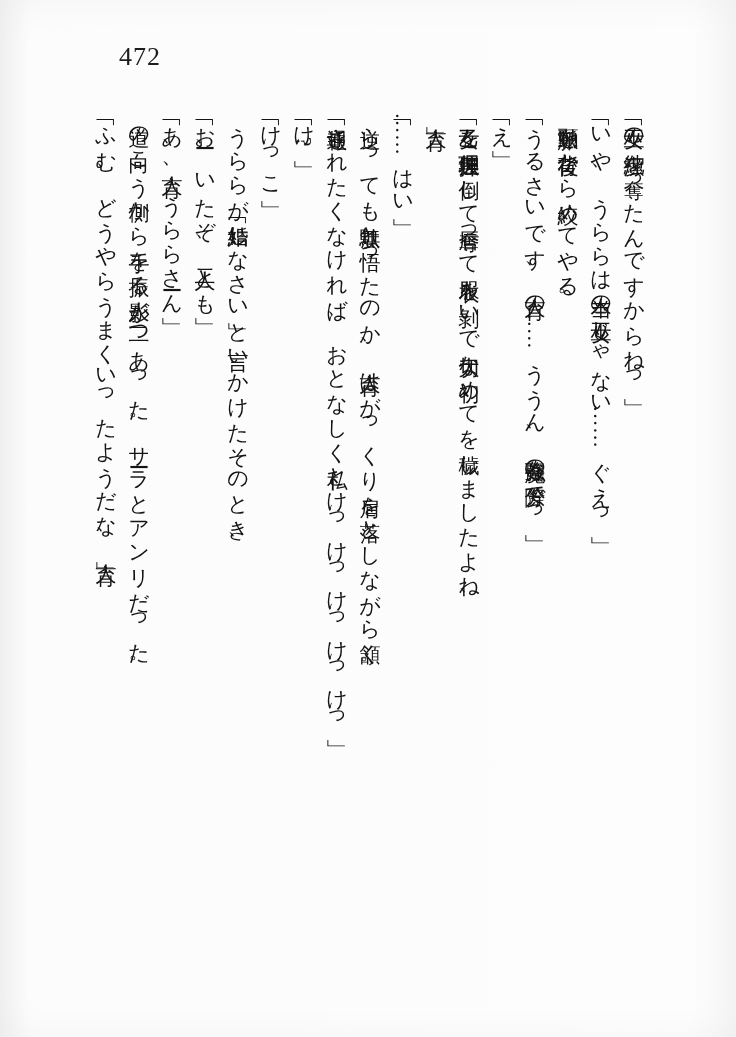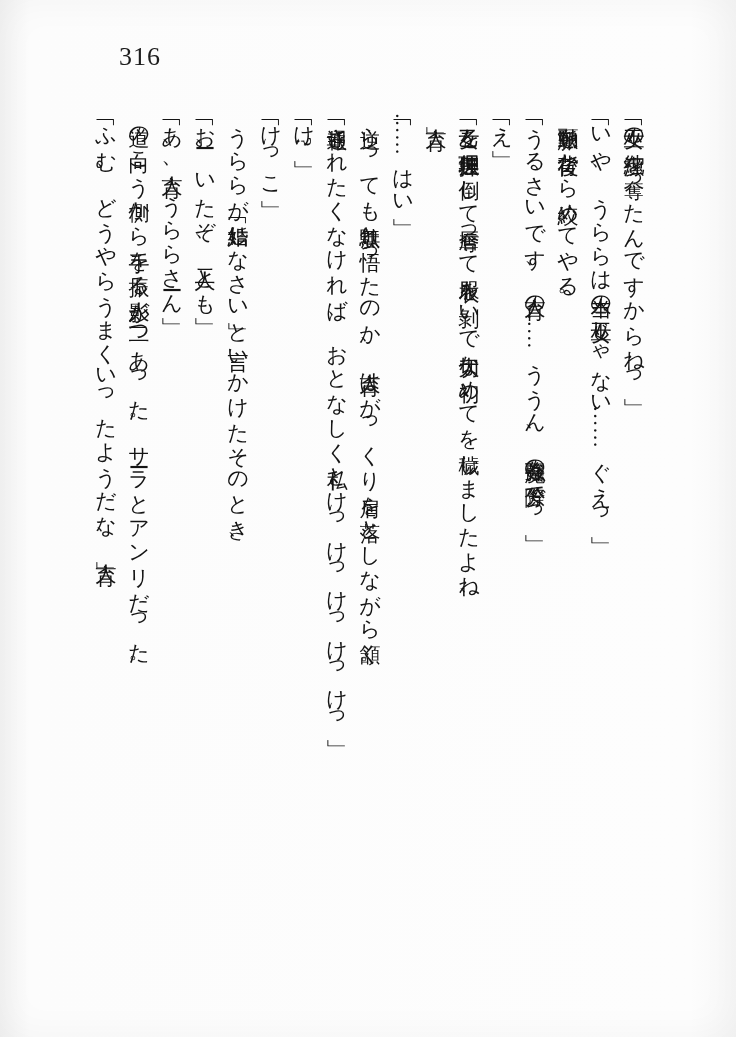--- a/index.html
+++ b/index.html
@@ -45,21 +45,21 @@
   .text-block p {
     margin: 0;
     padding: 0;
     white-space: nowrap; 
   }
 </style>
 </head>
 <body>
 
 <div class="page">
-  <div class="page-number">316</div>
+  <div class="page-number">472</div>
 
   <div class="text-block">
     <p>「巫女の純潔を奪ったんですからねっ」</p>
     <p>「いや、うららは本当の巫女じゃない……ぐえっ」</p>
     <p>頸動脈を背後から絞めてやる。</p>
     <p>「うるさいです、育人の……ううん、強姦魔の分際でっ」</p>
     <p>「え」</p>
     <p>「乙女を無理矢理押し倒して唇奪って衣服を剝いで大切な初めてを穢しましたよね、</p>
     <p>育人」</p>
     <p>「……はい」</p>

